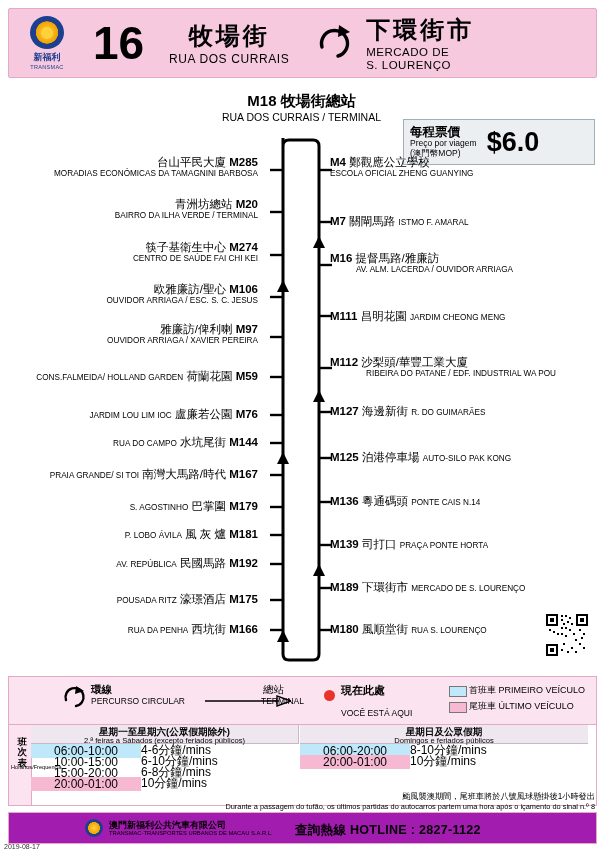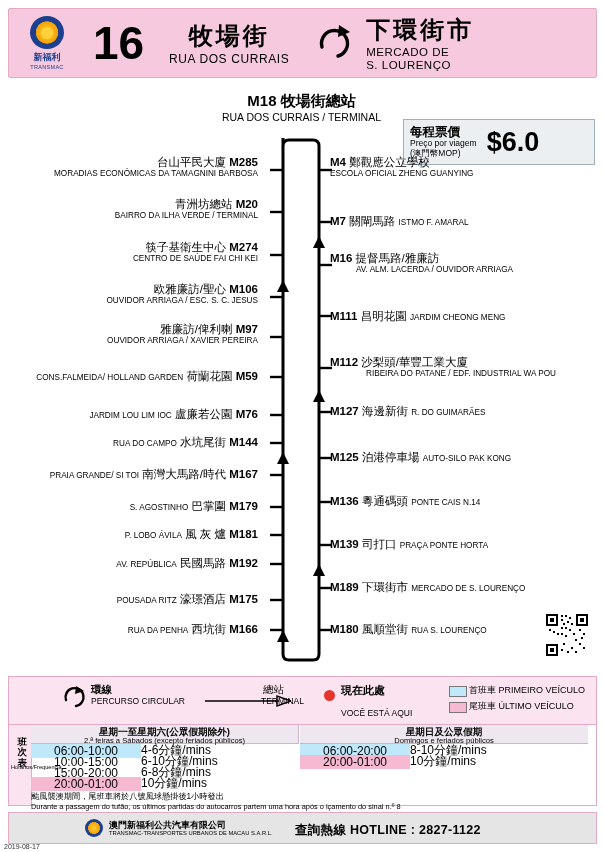--- a/index.html
+++ b/index.html
@@ -114,25 +114,25 @@
   .tt-hdr .h2{font-size:7.6px;}
   .tt-hdrL{left:22px;width:268px;border-right:1px solid #c9b7c9;}
   .tt-hdrR{left:291px;width:288px;text-align:center;}
   .tt-colL{position:absolute;left:22px;top:20px;width:268px;}
   .tt-colR{position:absolute;left:291px;top:20px;width:295px;}
   .tt-row{height:11px;font-size:12px;display:flex;align-items:center;}
   .tt-time{display:inline-block;width:110px;text-align:center;}
   .tt-freq{display:inline-block;}
   .hl{background:#bfe9fb;}
   .hl2{background:#f7b8d2;}
-  .tt-note{position:absolute;left:22px;top:67px;width:564px;text-align:left;font-size:7.4px;line-height:1.25;}
+  .tt-note{position:absolute;left:22px;top:67px;width:564px;text-align:right;font-size:7.4px;line-height:1.25;}
   .tt-note .n1{font-size:8.2px;}
 
   
-  .footer{position:absolute;left:8px;top:812px;width:587px;height:30px;background:#e5e5e5;border:1px solid #e3a9c6;}
+  .footer{position:absolute;left:8px;top:812px;width:587px;height:30px;background:#a21caf;border:1px solid #e3a9c6;}
   .f-logo{position:absolute;left:76px;top:6px;width:18px;height:18px;border-radius:50%;
      background:radial-gradient(circle at 50% 50%, #ffd23c 0%, #f3a104 46%, #1d3f8f 48%, #1d3f8f 100%);}
   .f-t1{position:absolute;left:100px;top:6px;font-size:9px;font-weight:bold;}
   .f-t2{position:absolute;left:100px;top:17px;font-size:5.8px;}
   .f-t3{position:absolute;left:286px;top:9px;font-size:12.5px;font-weight:bold;letter-spacing:.3px;}
   .stamp{position:absolute;left:4px;top:843px;font-size:7px;color:#333;}
 </style>
 </head>
 <body>
 

